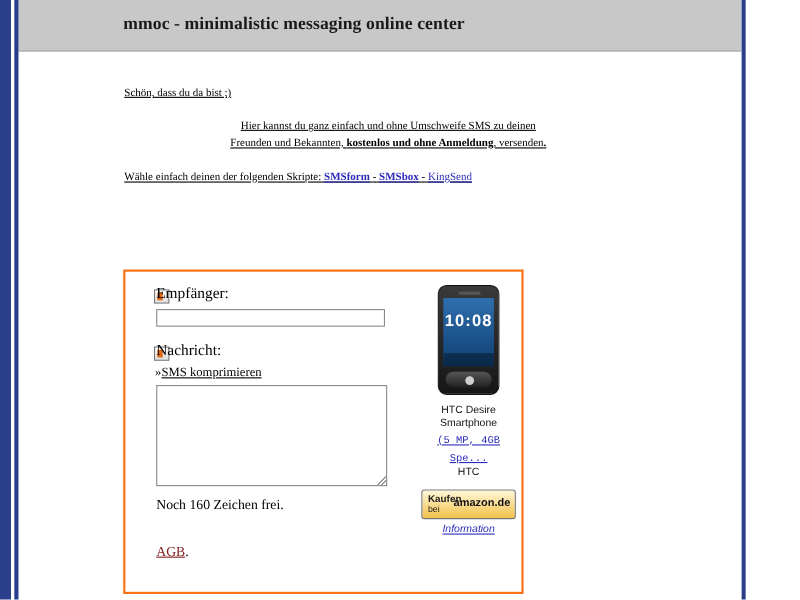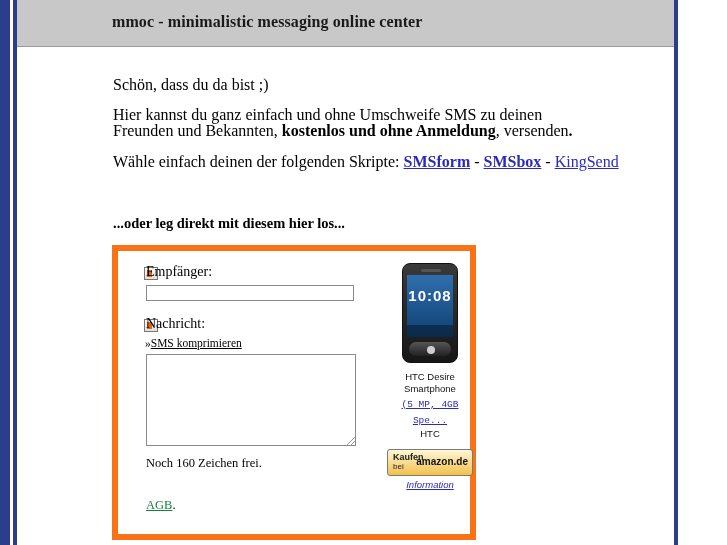--- a/index.html
+++ b/index.html
@@ -83,26 +83,27 @@
     position: absolute;
     left: 17px; top: 47px;
     width: 657px;
     height: 498px;
     background: #ffffff;
   }
 
   .para {
     position: absolute;
     font-family: "Liberation Serif", serif;
-    font-size: 16px;
+    font-size: 10px;
     color: #000000;
     line-height: 16px;
+    text-decoration: underline;
   }
   .p1 { left: 96px; top: 30px; }
-  .p2 { left: 96px; top: 60px; width: 480px; }
+  .p2 { left: 96px; top: 60px; width: 480px; text-align: center; }
   .p3 { left: 96px; top: 107px; }
 
   .bold { font-weight: bold; }
 
   a.link {
     color: #2b2bbb;
     text-decoration: underline;
   }
   a.link.strong {
     font-weight: bold;
@@ -116,21 +117,21 @@
     font-weight: bold;
     color: #000000;
   }
 
   
   .formbox {
     position: absolute;
     left: 95px; top: 198px;
     width: 364px;
     height: 295px;
-    border: 6px solid #f97316;
+    border: 2px solid #f97316;
     background: #ffffff;
     box-sizing: border-box;
   }
 
   .fld-label {
     position: absolute;
     font-family: "Liberation Serif", serif;
     font-size: 14px;
     color: #000000;
   }
@@ -211,21 +212,21 @@
   .terms {
     position: absolute;
     left: 28px; top: 230px;
     width: 230px;
     font-family: "Liberation Serif", serif;
     font-size: 12.5px;
     line-height: 16px;
     color: #000000;
   }
   .terms a {
-    color: #15803d;
+    color: #7f1d1d;
   }
 
   
   .ad {
     position: absolute;
     left: 266px; top: 12px;
     width: 92px;
     text-align: center;
   }
   .phone {
@@ -372,21 +373,20 @@
 
     <div class="para p3">
       <span>Wähle einfach deinen der folgenden Skripte:</span>
       <a class="link strong" href="#">SMSform</a>
       <span class="sep">-</span>
       <a class="link strong" href="#">SMSbox</a>
       <span class="sep">-</span>
       <a class="link" href="#">KingSend</a>
     </div>
 
-    <div class="subhead">...oder leg direkt mit diesem hier los...</div>
 
     <div class="formbox">
 
       <div class="mini-icon ico-empf"></div>
       <div class="fld-label lbl-empf">Empfänger:</div>
       <input class="input-recipient" type="text" placeholder="" style="">
 
       <div class="mini-icon ico-nachr"></div>
       <div class="fld-label lbl-nachr">Nachricht:</div>
 

